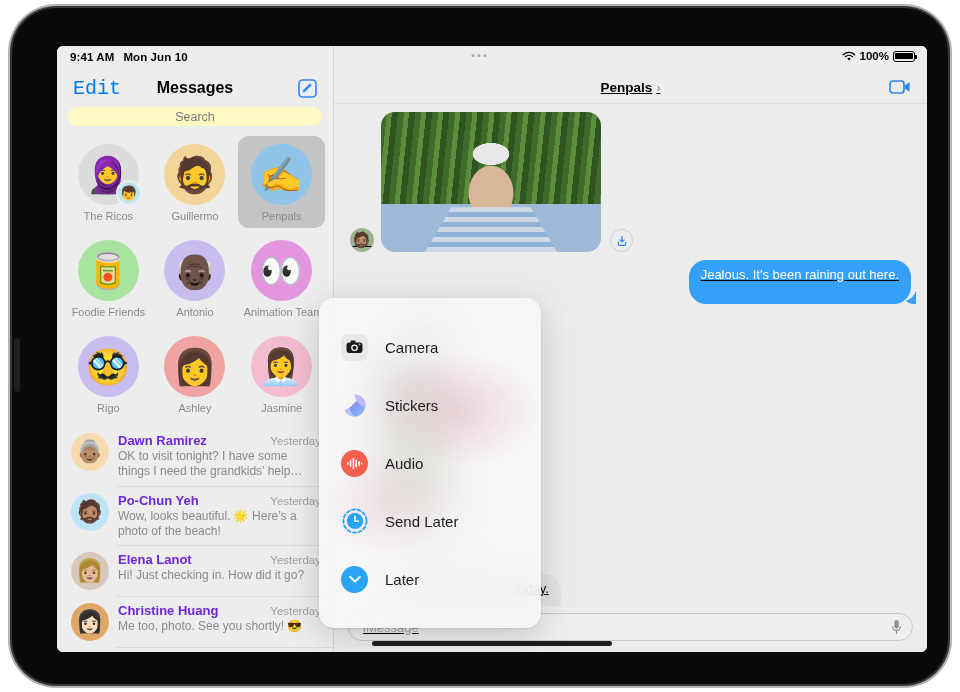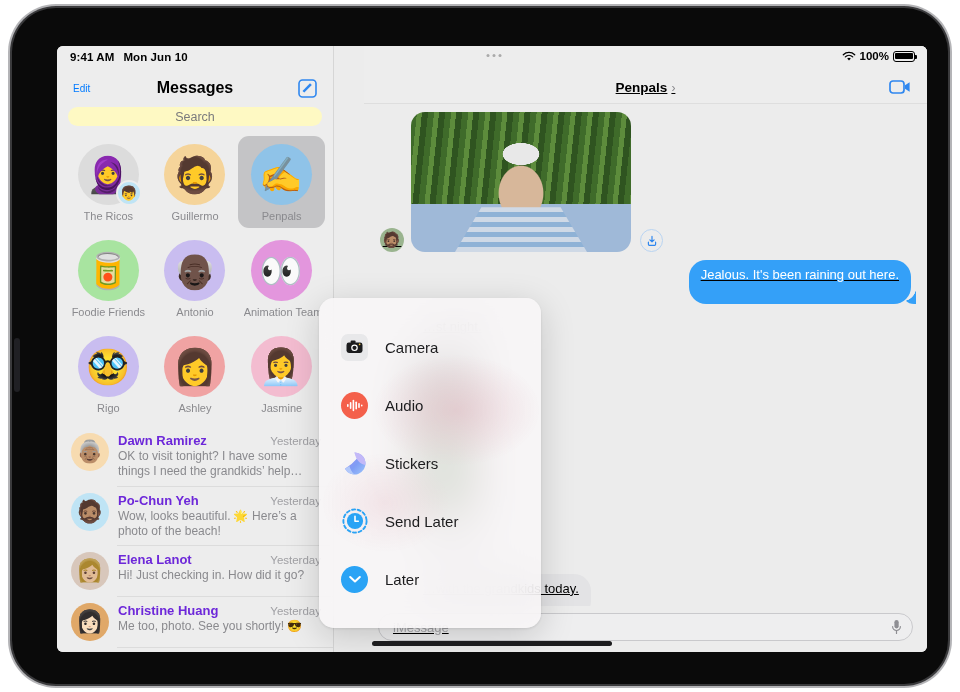--- a/index.html
+++ b/index.html
@@ -27,21 +27,20 @@
     border-radius: 3px;
   }
   #device-screen {
     position: absolute;
     left: 45px; top: 38px;
     width: 870px; height: 606px;
     background: #ececec;
     border-radius: 6px;
     overflow: hidden;
     display: flex;
-    gap: 30px;
   }
 
   
   .statusbar {
     position: absolute; top: 0; left: 0; right: 0;
     height: 24px;
     display: flex; align-items: center;
     z-index: 40;
     pointer-events: none;
   }
@@ -81,21 +80,21 @@
     flex: 0 0 277px;
     border-right: 1px solid #d6d6d6;
     overflow: hidden;
   }
   .sidebar-nav {
     height: 36px; margin-top: 24px;
     display: flex; align-items: center; justify-content: space-between;
     padding: 0 16px;
     position: relative;
   }
-  .edit-btn { color: #007aff; font-size: 10px; cursor: pointer; }
+  .edit-btn { color: #007aff; font-size: 20px; cursor: pointer; font-family: Liberation Mono, monospace; }
   .nav-title { font-size: 16px; font-weight: bold; color: #000; position: absolute; left: 50%; transform: translateX(-50%); }
   .compose-icon { width: 19px; height: 19px; position: relative; cursor: pointer; }
   .compose-icon svg { display: block; }
 
   .search-wrap { padding: 0 11px; margin-top: 1px; }
   .search-field {
     height: 19px; background: #fef9c3; border-radius: 9.5px;
     display: flex; align-items: center; justify-content: center;
     font-size: 12.5px; color: #7a7a7d; cursor: text;
   }
@@ -536,52 +535,52 @@
               <rect x="0.5" y="2.5" width="16" height="10.5" rx="2.4" fill="#1c1c1e"></rect>
               <rect x="4.6" y="0.6" width="5" height="2.6" rx="1" fill="#1c1c1e"></rect>
               <circle cx="8.5" cy="7.8" r="3.3" fill="#fff"></circle>
               <circle cx="8.5" cy="7.8" r="2.1" fill="#1c1c1e"></circle>
               <circle cx="13.6" cy="4.3" r="0.85" fill="#f5c63a"></circle>
             </svg>
           </span>
           <span class="menu-label">Camera</span>
         </div>
         <div class="menu-item">
-          <span class="menu-icon audio-ic">
-            <svg width="17" height="13" viewBox="0 0 17 13">
-              <g fill="#fff">
-                <rect x="1" y="5" width="1.6" height="3" rx="0.8"></rect>
-                <rect x="3.8" y="3" width="1.6" height="7" rx="0.8"></rect>
-                <rect x="6.6" y="0.8" width="1.6" height="11.4" rx="0.8"></rect>
-                <rect x="9.4" y="2.4" width="1.6" height="8.2" rx="0.8"></rect>
-                <rect x="12.2" y="4" width="1.6" height="5" rx="0.8"></rect>
-                <rect x="15" y="5.4" width="1.5" height="2.2" rx="0.75"></rect>
-              </g>
-            </svg>
-          </span>
-          <span class="menu-label">Audio</span>
-        </div>
-        <div class="menu-item">
           <span class="menu-icon stickers-ic">
             <svg width="25" height="25" viewBox="0 0 25 25">
               <defs>
                 <linearGradient id="stk" x1="0" y1="0" x2="1" y2="1">
                   <stop offset="0" stop-color="#9f8cf0"></stop>
                   <stop offset="0.55" stop-color="#7f9df5"></stop>
                   <stop offset="1" stop-color="#9ec6fb"></stop>
                 </linearGradient>
               </defs>
               <path d="M12.5 1.5 a11 11 0 1 1 -9.6 16.3 L9.5 13 L15 7.5 Z" fill="url(#stk)"></path>
               <path d="M12.5 1.5 a11 11 0 0 1 10.9 12.6 c-5.2 -0.9 -9.6 -5.3 -10.9 -12.6 Z" fill="#c6b9f8" opacity="0.95"></path>
               <path d="M2.9 17.8 a11 11 0 0 0 9.6 5.7 c-2.6 -2.5 -4.3 -5.5 -5.1 -8.6 Z" fill="#b7cdfb" opacity="0.9"></path>
             </svg>
           </span>
           <span class="menu-label">Stickers</span>
         </div>
         <div class="menu-item">
+          <span class="menu-icon audio-ic">
+            <svg width="17" height="13" viewBox="0 0 17 13">
+              <g fill="#fff">
+                <rect x="1" y="5" width="1.6" height="3" rx="0.8"></rect>
+                <rect x="3.8" y="3" width="1.6" height="7" rx="0.8"></rect>
+                <rect x="6.6" y="0.8" width="1.6" height="11.4" rx="0.8"></rect>
+                <rect x="9.4" y="2.4" width="1.6" height="8.2" rx="0.8"></rect>
+                <rect x="12.2" y="4" width="1.6" height="5" rx="0.8"></rect>
+                <rect x="15" y="5.4" width="1.5" height="2.2" rx="0.75"></rect>
+              </g>
+            </svg>
+          </span>
+          <span class="menu-label">Audio</span>
+        </div>
+        <div class="menu-item">
           <span class="menu-icon sendlater-ic">
             <svg width="26" height="26" viewBox="0 0 26 26">
               <circle cx="13" cy="13" r="11.6" fill="none" stroke="#2aa3f5" stroke-width="1.9" stroke-dasharray="3.1 2.6" stroke-linecap="round"></circle>
               <circle cx="13" cy="13" r="8.1" fill="#2aa3f5"></circle>
               <path d="M13 8.2 v5 h3.3" fill="none" stroke="#fff" stroke-width="1.6" stroke-linecap="round" stroke-linejoin="round"></path>
             </svg>
           </span>
           <span class="menu-label">Send Later</span>
         </div>
         <div class="menu-item">

